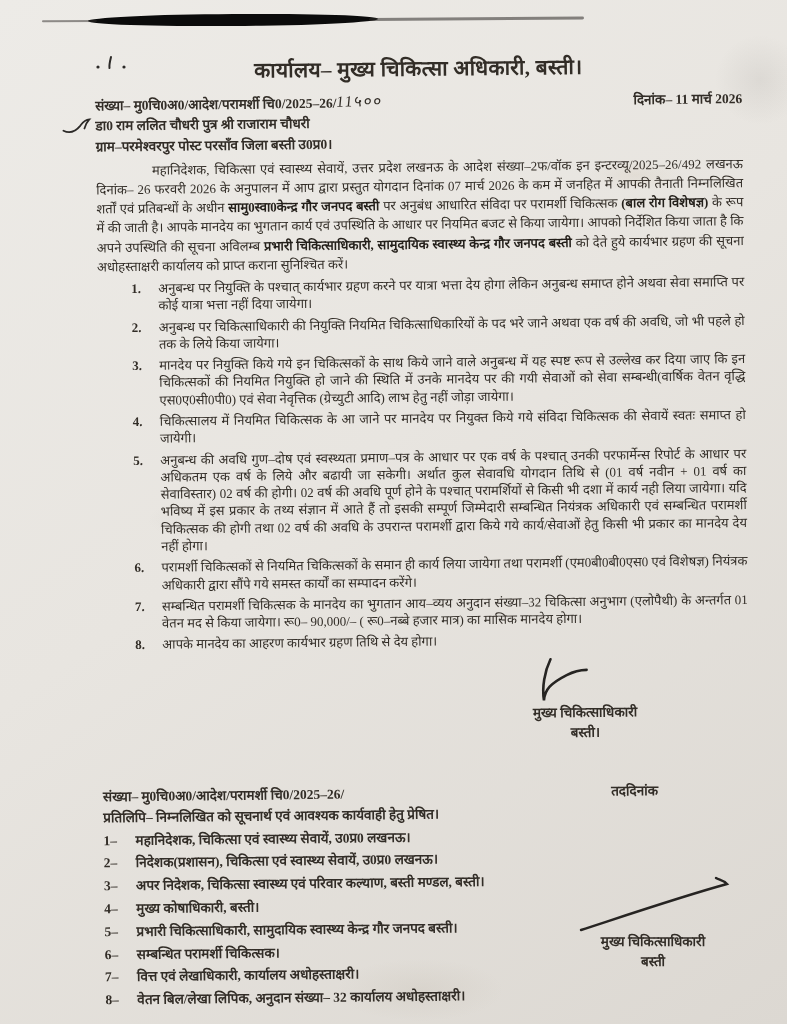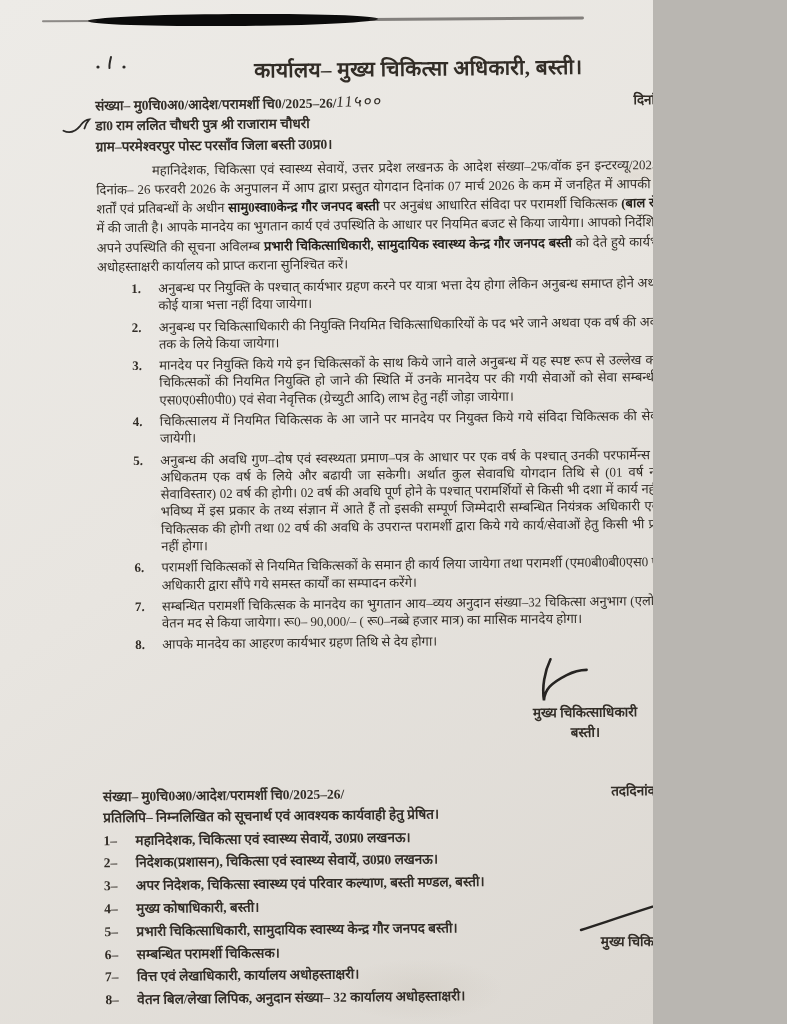--- a/index.html
+++ b/index.html
@@ -2,21 +2,21 @@
 <html><head>
 <meta charset="utf-8">
 <style>
   html,body{margin:0;padding:0;}
   body{
     width:787px;height:1024px;overflow:hidden;
     background:#b9b6b1;
     font-family:"Liberation Serif","DejaVu Serif",serif;
   }
   .page{
-    position:relative;width:653px;height:1024px;overflow:hidden;
+    position:relative;width:787px;height:1024px;overflow:hidden;
     background:linear-gradient(145deg,#edebe7 0%,#e8e5e0 45%,#dcd8d2 100%);
     color:#322d27;
     font-family:Liberation Serif, serif;
   }
   .page::before{
     content:"";position:absolute;inset:0;pointer-events:none;
     background:
       radial-gradient(70px 22px at 635px 175px,rgba(165,140,105,.10),transparent 70%),
       radial-gradient(90px 30px at 210px 520px,rgba(120,115,110,.07),transparent 70%),
       radial-gradient(120px 45px at 420px 990px,rgba(140,125,100,.09),transparent 70%),
@@ -208,15 +208,16 @@
       </div>
     </div>
 
   </div>
 
   <div class="sign-bottom">
     <svg width="180" height="58" viewBox="0 0 180 58">
       <path d="M18 54 C55 42 120 20 164 8 C160 4 156 4 153 2" stroke="#262422" stroke-width="2.4" fill="none" stroke-linecap="round"></path>
     </svg>
     <div>मुख्य चिकित्साधिकारी</div>
+    <div>बस्ती</div>
   </div>
 
 </div>
 
 </body></html>

